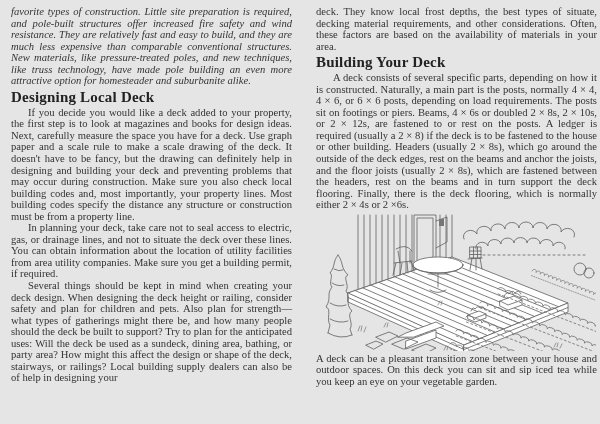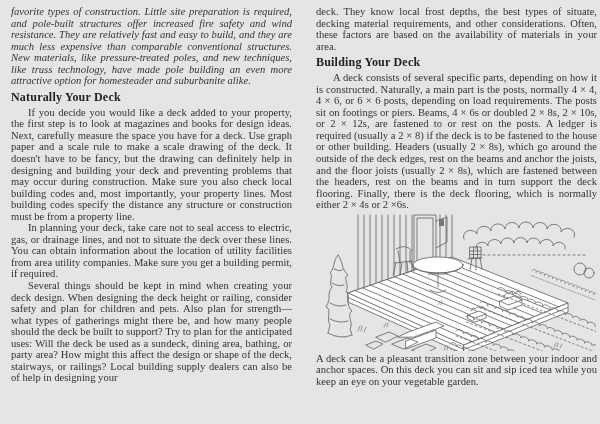--- a/index.html
+++ b/index.html
@@ -20,40 +20,40 @@
     font-size: 10.6px;
     line-height: 11.55px;
     text-align: justify;
     color: #333333;
   }
   .col p.indent { text-indent: 17px; }
   .col p.cont { text-indent: 0; }
   .italic { font-style: italic; }
   h2.sec {
     margin: 2px 0 1px 0;
-    font-size: 12px;
+    font-size: 15px;
     line-height: 17px;
     font-weight: bold;
     color: #222222;
     letter-spacing: 0.2px;
   }
   figure { margin: 2px 0 0 0; padding: 0; }
   .art { display: block; margin: 0 auto; }
   figcaption p { margin-top: 2px !important; }
   svg { stroke-linecap: round; stroke-linejoin: round; }
 </style>
 </head>
 <body>
 
 <div class="page">
   <div class="cols">
 
     <div class="col">
       <p class="cont italic">favorite types of construction. Little site preparation is required, and pole-built structures offer increased fire safety and wind resistance. They are relatively fast and easy to build, and they are much less expensive than comparable conventional structures. New materials, like pressure-treated poles, and new techniques, like truss technology, have made pole building an even more attractive option for homesteader and suburbanite alike.</p>
-      <h2 class="sec">Naturally Your Deck</h2>
+      <h2 class="sec">Designing Local Deck</h2>
       <p class="indent">If you decide you would like a deck added to your property, the first step is to look at magazines and books for design ideas. Next, carefully measure the space you have for a deck. Use graph paper and a scale rule to make a scale drawing of the deck. It doesn't have to be fancy, but the drawing can definitely help in designing and building your deck and preventing problems that may occur during construction. Make sure you also check local building codes and, most importantly, your property lines. Most building codes specify the distance any structure or construction must be from a property line.</p>
       <p class="indent">In planning your deck, take care not to seal access to electric, gas, or drainage lines, and not to situate the deck over these lines. You can obtain information about the location of utility facilities from area utility companies. Make sure you get a building permit, if required.</p>
       <p class="indent">Several things should be kept in mind when creating your deck design. When designing the deck height or railing, consider safety and plan for children and pets. Also plan for strength—what types of gatherings might there be, and how many people should the deck be built to support? Try to plan for the anticipated uses: Will the deck be used as a sundeck, dining area, bathing, or party area? How might this affect the design or shape of the deck, stairways, or railings? Local building supply dealers can also be of help in designing your</p>
     </div>
 
     <div class="col">
       <p class="cont">deck. They know local frost depths, the best types of situate, decking material requirements, and other considerations. Often, these factors are based on the availability of materials in your area.</p>
       <h2 class="sec">Building Your Deck</h2>
       <p class="indent">A deck consists of several specific parts, depending on how it is constructed. Naturally, a main part is the posts, normally 4 × 4, 4 × 6, or 6 × 6 posts, depending on load requirements. The posts sit on footings or piers. Beams, 4 × 6s or doubled 2 × 8s, 2 × 10s, or 2 × 12s, are fastened to or rest on the posts. A ledger is required (usually a 2 × 8) if the deck is to be fastened to the house or other building. Headers (usually 2 × 8s), which go around the outside of the deck edges, rest on the beams and anchor the joists, and the floor joists (usually 2 × 8s), which are fastened between the headers, rest on the beams and in turn support the deck flooring. Finally, there is the deck flooring, which is normally either 2 × 4s or 2 ×6s.</p>
 
@@ -182,19 +182,19 @@
               <path d="M40 118 l2 -5 M43 118 l1 -5 M46 119 l2 -5"></path>
               <path d="M66 114 l2 -4 M69 114 l1 -4"></path>
               <path d="M126 137 l2 -4 M129 137 l1 -4"></path>
               <path d="M236 134 l2 -4 M239 134 l1 -4 M242 135 l2 -4"></path>
               <path d="M120 92 l2 -4 M123 92 l1 -4"></path>
             </g>
 
           </g>
         </svg>
         <figcaption>
-          <p class="cont">A deck can be a pleasant transition zone between your indoor and anchor spaces. On this deck you can sit and sip iced tea while you keep an eye on your vegetable garden.</p>
+          <p class="cont">A deck can be a pleasant transition zone between your house and outdoor spaces. On this deck you can sit and sip iced tea while you keep an eye on your vegetable garden.</p>
         </figcaption>
       </figure>
     </div>
 
   </div>
 </div>
 
 </body></html>

